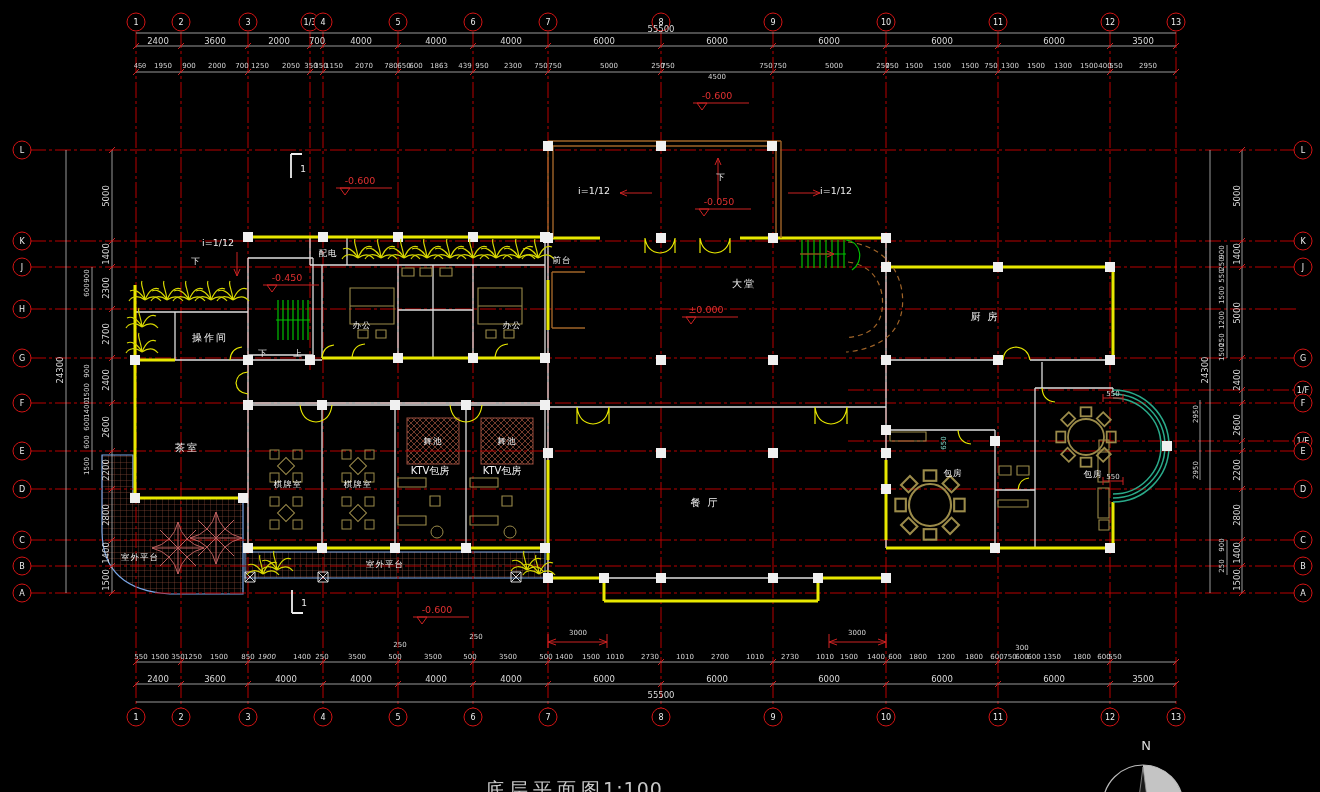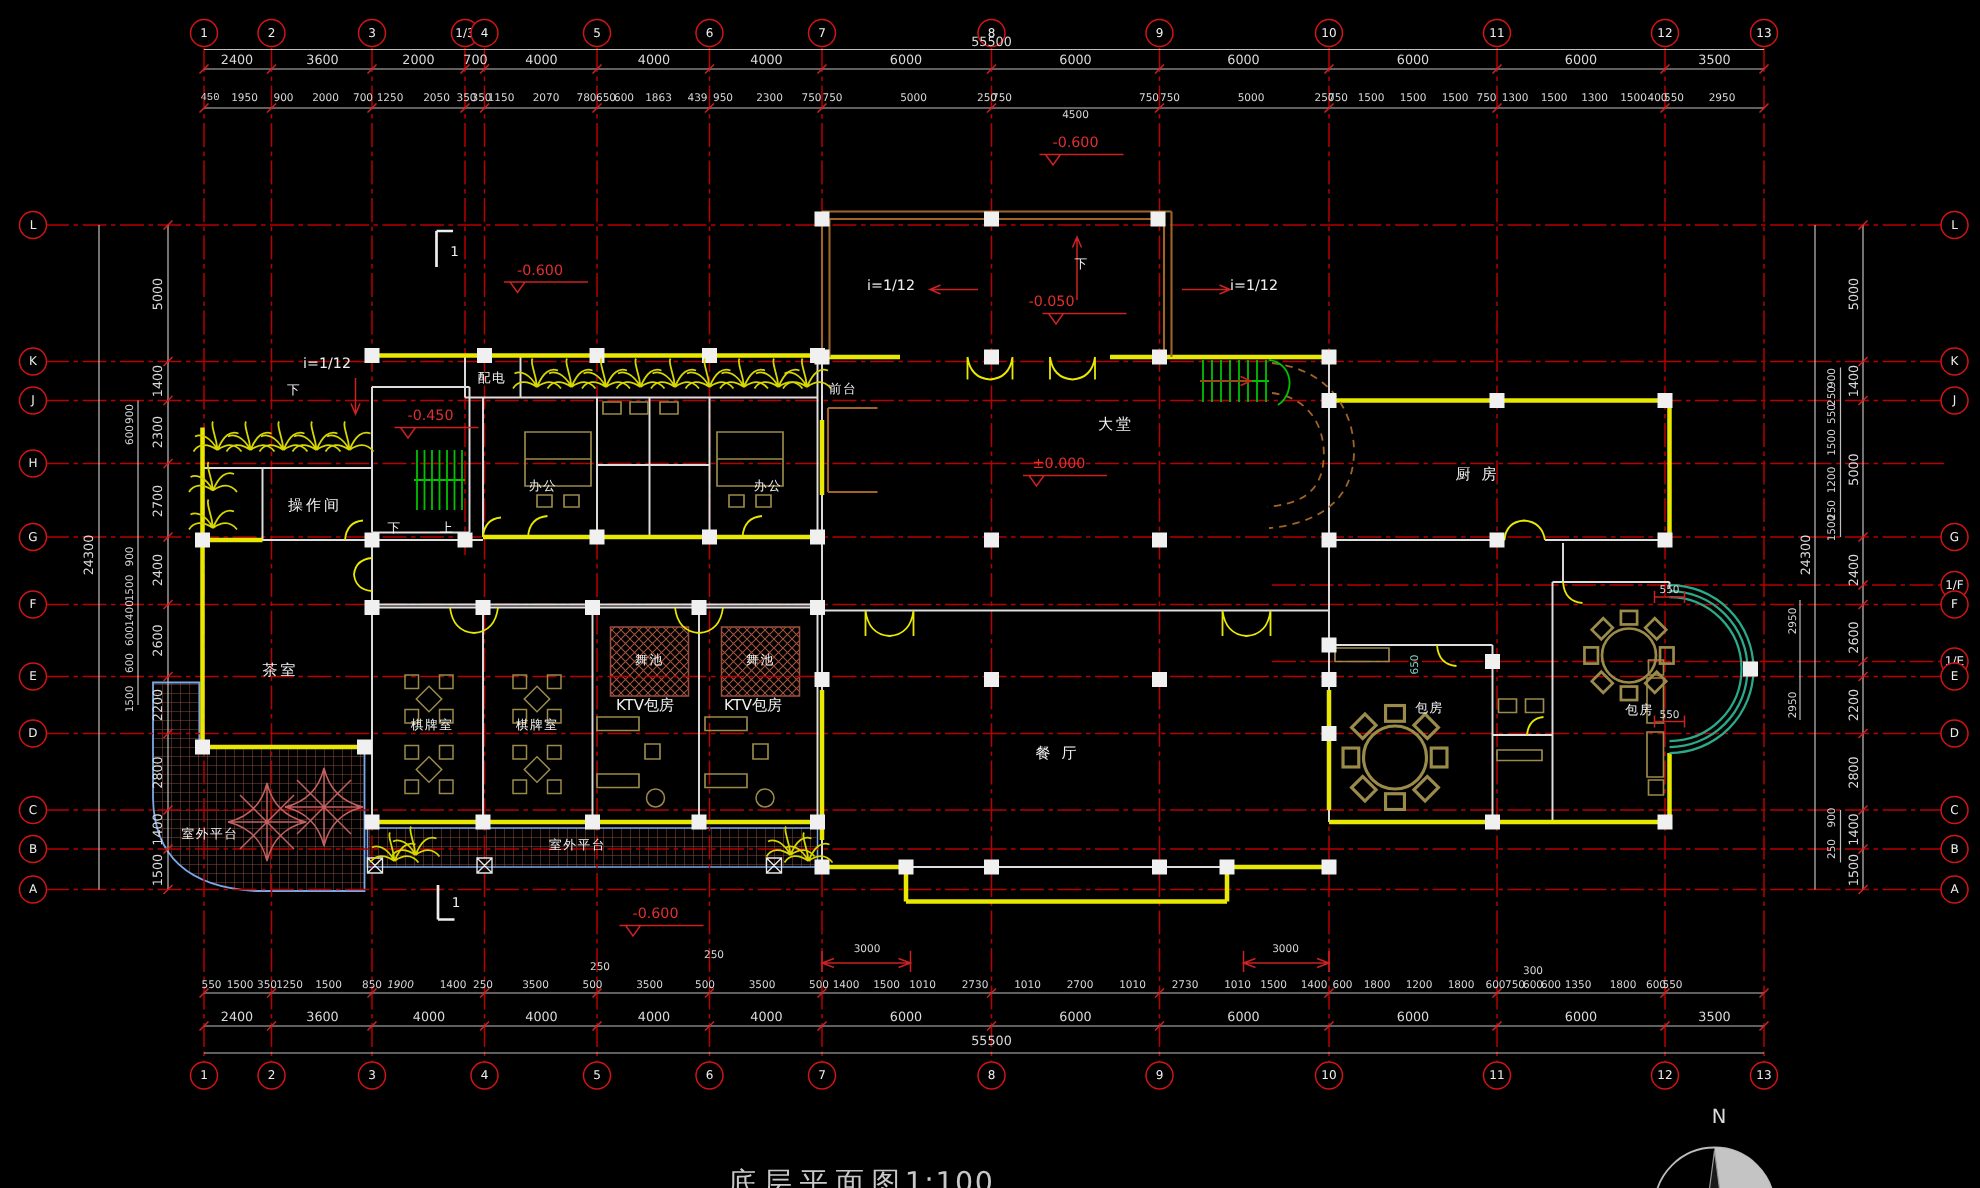--- a/index.html
+++ b/index.html
@@ -376,21 +376,21 @@
 <span class="t roomS" style="left:507px;top:441px">舞池</span>
 <span class="t room" style="left:430px;top:471px;letter-spacing:0">KTV包房</span>
 <span class="t room" style="left:502px;top:471px;letter-spacing:0">KTV包房</span>
 <span class="t roomS" style="left:140px;top:557px">室外平台</span>
 <span class="t roomS" style="left:385px;top:564px">室外平台</span>
 
 <span class="t lvl" style="left:360px;top:181px">-0.600</span>
 <span class="t lvl" style="left:717px;top:96px">-0.600</span>
 <span class="t lvl" style="left:437px;top:610px">-0.600</span>
 <span class="t lvl" style="left:287px;top:278px">-0.450</span>
-<span class="t lvl" style="left:701px;top:202px">-0.050</span>
+<span class="t lvl" style="left:719px;top:202px">-0.050</span>
 <span class="t lvl" style="left:706px;top:310px">±0.000</span>
 
 <span class="t slp" style="left:218px;top:243px">i=1/12</span>
 <span class="t slp" style="left:594px;top:191px">i=1/12</span>
 <span class="t slp" style="left:836px;top:191px">i=1/12</span>
 <span class="t roomS" style="left:196px;top:261px">下</span>
 <span class="t roomS" style="left:721px;top:177px">下</span>
 <span class="t roomS" style="left:263px;top:353px">下</span>
 <span class="t roomS" style="left:298px;top:353px">上</span>
 

